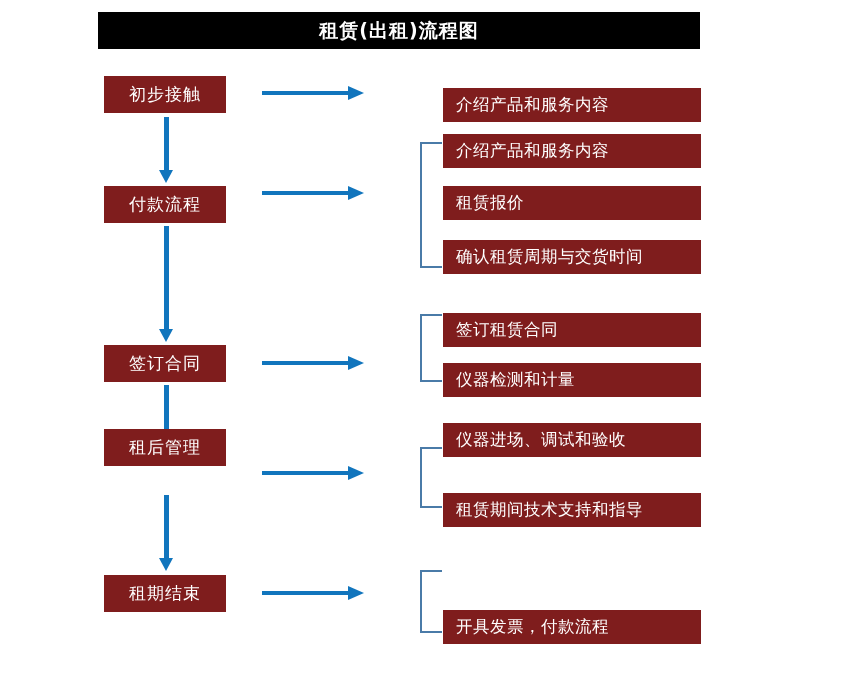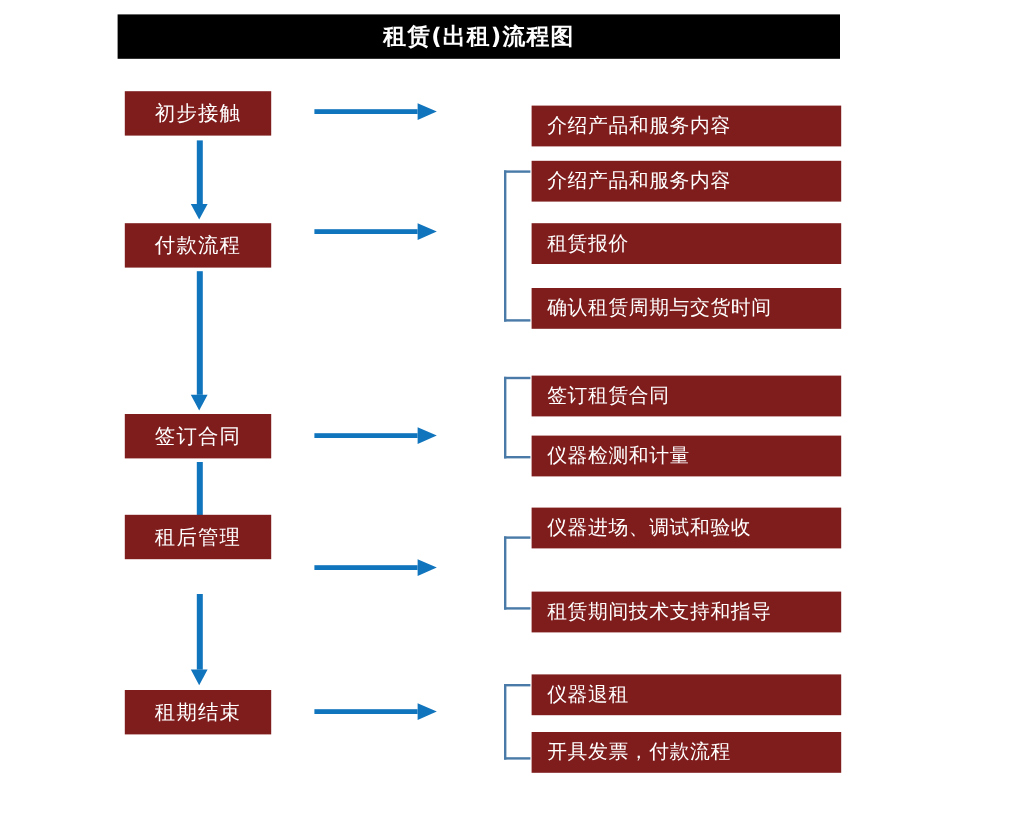--- a/index.html
+++ b/index.html
@@ -209,17 +209,16 @@
 
   <div class="box box-left" style="top:575px;">租期结束</div>
 
   <div class="h-arrow" style="top:586px;">
     <div class="shaft"></div>
     <div class="head"></div>
   </div>
 
   <div class="bracket" style="top:570px; height:63px;"></div>
 
-  <div class="box box-right" style="top:562px;">仪器退租</div>
 
   <div class="box box-right" style="top:610px;">开具发票，付款流程</div>
 
 </div>
 
 </body></html>

